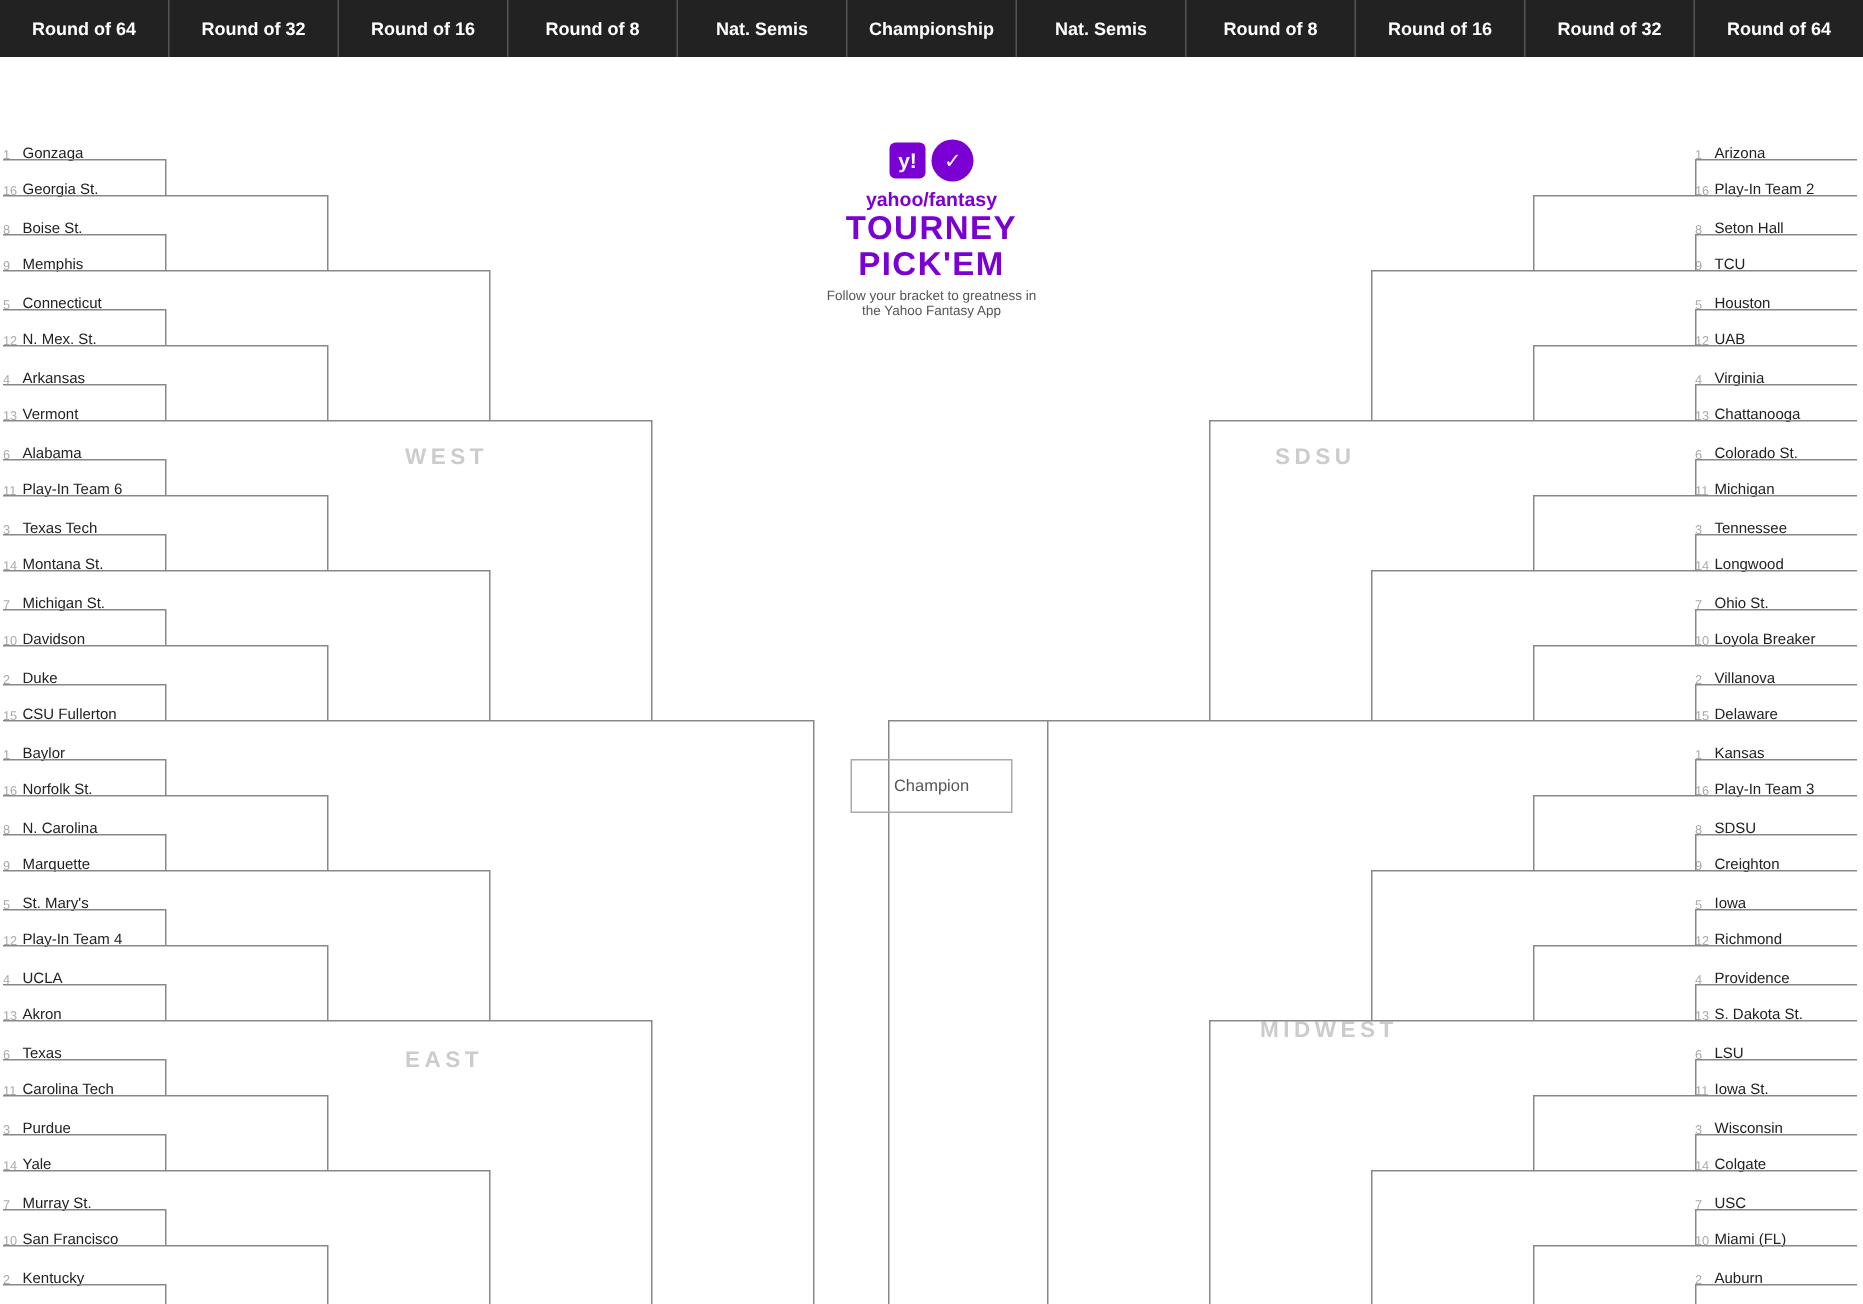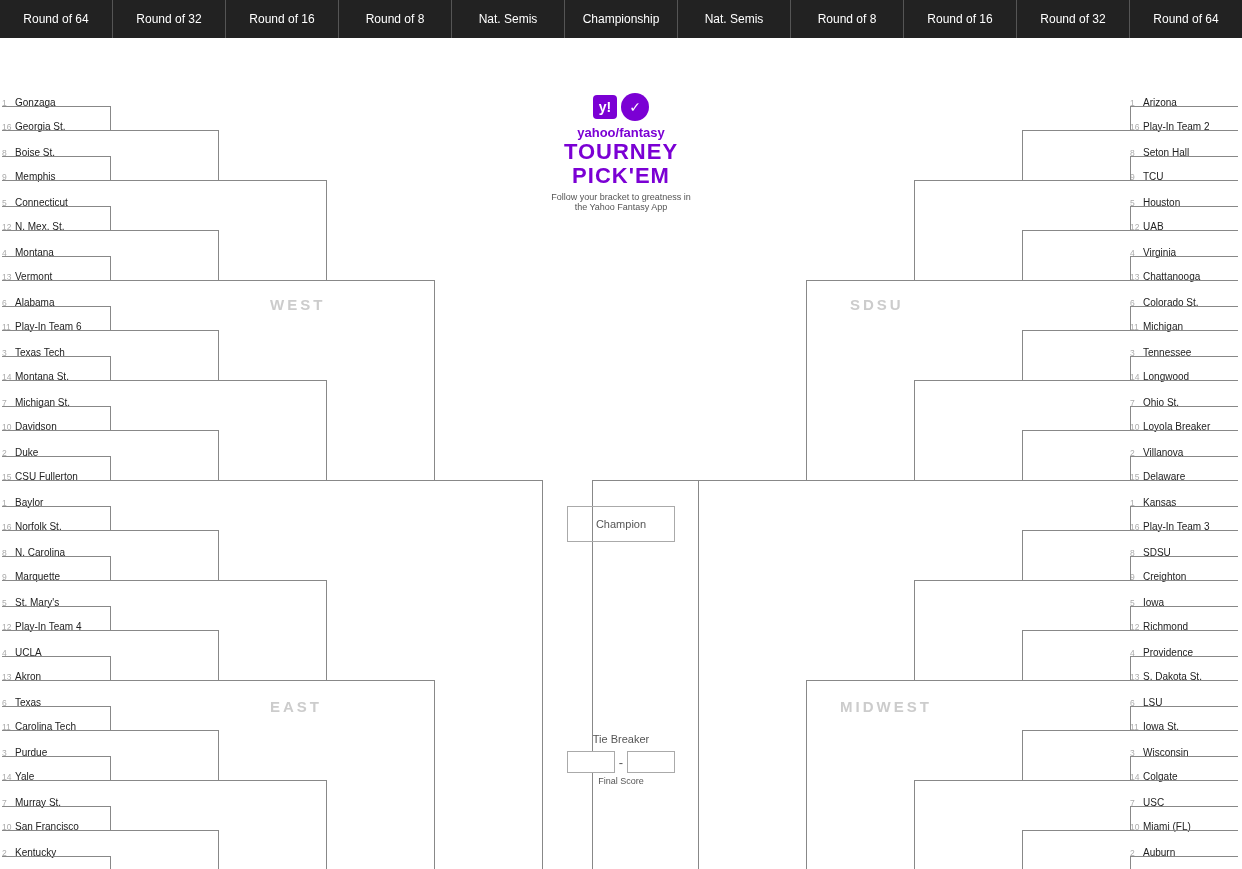--- a/index.html
+++ b/index.html
@@ -4,21 +4,21 @@
   <style>
     * { box-sizing: border-box; margin: 0; padding: 0; }
     body { background: #fff; font-family: Arial, sans-serif; font-size: 11px; overflow-x: auto; }
     
     .header-row {
       display: flex;
       width: 1242px;
       background: #222;
       color: #fff;
       text-align: center;
-      font-weight: normal;
+      font-weight: bold;
       font-size: 12px;
     }
     .header-cell {
       flex: 1;
       padding: 12px 4px;
       border-right: 1px solid #555;
     }
     .header-cell:last-child { border-right: none; }
     .yahoo-logo {
       display: flex;
@@ -133,21 +133,21 @@
 </div>
 
 <div class="bk" style="position:relative;width:1242px;height:860px;background:white;">
 
   <div class="rg" style="left:270px;top:258px;">WEST</div>
 
   <div class="rg" style="left:270px;top:660px;">EAST</div>
 
   <div class="rg" style="left:850px;top:258px;">SDSU</div>
 
-  <div class="rg" style="left:840px;top:660px;">MIDWEST</div>
+  <div class="rg" style="left:840px;top:640px;">MIDWEST</div>
 
   <div class="tm" style="left:2px;top:56px;">
       <span class="s">1</span>
       <span class="n">Gonzaga</span>
     </div>
   <div class="ln h" style="left:2px;top:68px;width:108px;"></div>
 
   <div class="tm" style="left:2px;top:80px;">
       <span class="s">16</span>
       <span class="n">Georgia St.</span>
@@ -185,21 +185,21 @@
   <div class="tm" style="left:2px;top:180px;">
       <span class="s">12</span>
       <span class="n">N. Mex. St.</span>
     </div>
   <div class="ln h" style="left:2px;top:192px;width:108px;"></div>
   <div class="ln v" style="left:110px;top:168px;height:24px;"></div>
   <div class="ln h" style="left:110px;top:192px;width:108px;"></div>
 
   <div class="tm" style="left:2px;top:206px;">
       <span class="s">4</span>
-      <span class="n">Montana</span>
+      <span class="n">Arkansas</span>
     </div>
   <div class="ln h" style="left:2px;top:218px;width:108px;"></div>
 
   <div class="tm" style="left:2px;top:230px;">
       <span class="s">13</span>
       <span class="n">Vermont</span>
     </div>
   <div class="ln h" style="left:2px;top:242px;width:108px;"></div>
   <div class="ln v" style="left:110px;top:218px;height:24px;"></div>
   <div class="ln h" style="left:110px;top:242px;width:108px;"></div>
@@ -665,23 +665,14 @@
     <div class="yahoo-logo">
       <div class="yahoo-y">y!</div>
       <div class="fantasy-badge">✓</div>
     </div>
     <div class="yahoo-fantasy-text">yahoo/fantasy</div>
     <div class="tourney-text">TOURNEY</div>
     <div class="pickem-text">PICK'EM</div>
     <div class="follow-text">Follow your bracket to greatness in the Yahoo Fantasy App</div>
   </div>
 
-  <div style="position:absolute;left:550px;top:695px;width:142px;text-align:center;">
-    <div style="font-size:11px;color:#555;margin-bottom:6px;">Tie Breaker</div>
-    <div style="display:flex;align-items:center;justify-content:center;gap:4px;">
-      <input type="text" style="width: 48px; height: 22px; border: 1px solid rgb(170, 170, 170); text-align: center; font-size: 11px;">
-      <span style="font-size:13px;color:#555;">-</span>
-      <input type="text" style="width: 48px; height: 22px; border: 1px solid rgb(170, 170, 170); text-align: center; font-size: 11px;">
-    </div>
-    <div style="font-size:9px;color:#555;margin-top:3px;">Final Score</div>
-  </div>
 
 </div>
 
 </body></html>

